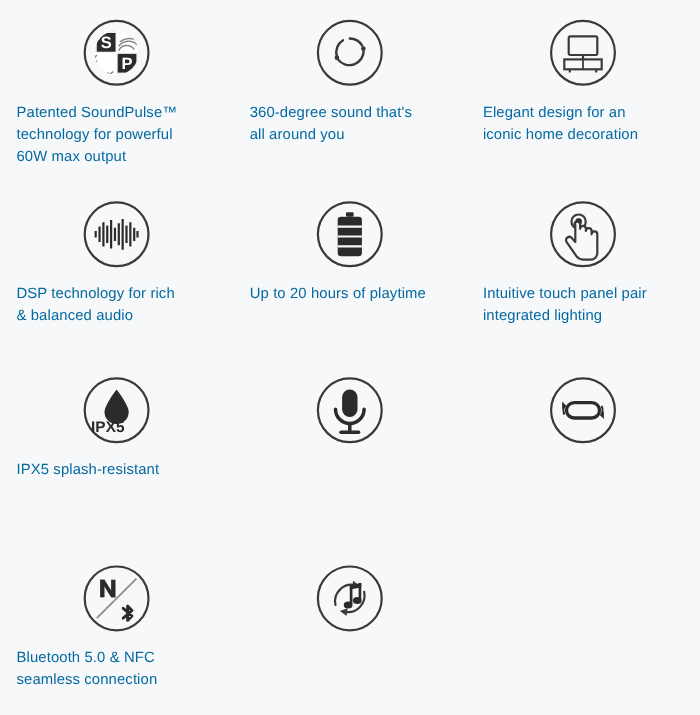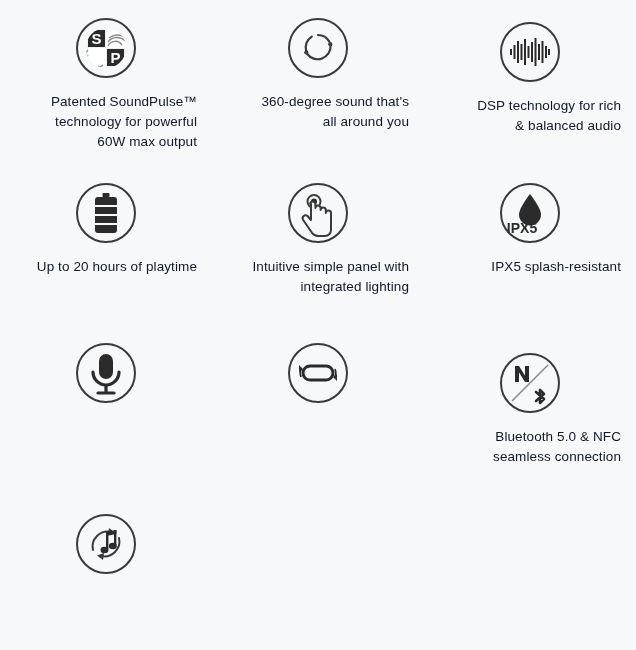--- a/index.html
+++ b/index.html
@@ -38,24 +38,24 @@
     display: flex;
     align-items: center;
     justify-content: center;
     margin-bottom: 12px;
   }
   .icon-wrap svg {
     display: block;
   }
   .caption {
     width: 182px;
-    text-align: right;
+    text-align: left;
     font-size: 13.5px;
     line-height: 20px;
-    color: #0f172a;
+    color: #0369a1;
     letter-spacing: 0.1px;
     white-space: pre-line;
   }
   
   .row-1 .icon-wrap { margin-top: 2px; }
   .row-2 .icon-wrap { margin-top: 6px; }
   .row-3 .icon-wrap { margin-top: 6px; justify-content: flex-end; }
   .row-4 .icon-wrap { margin-top: 16px; }
 </style>
 </head>
@@ -114,20 +114,35 @@
         <path d="M44.6 29.6 a13 13 0 0 1 -23.4 8.4" fill="none" stroke="#3a3a3a" stroke-width="2.2" stroke-linecap="round"></path>
         <path d="M20.2 35.2 a13 13 0 0 1 5.6 -14.6" fill="none" stroke="#3a3a3a" stroke-width="2.2" stroke-linecap="round"></path>
         <circle cx="44.3" cy="28.2" r="2.1" fill="#3a3a3a"></circle>
         <circle cx="20.3" cy="36.4" r="2.1" fill="#3a3a3a"></circle>
       </svg>
     </div>
     <div class="caption">360-degree sound that's
 all around you</div>
   </div>
 
+  <div class="feature-cell row-1">
+    <div class="icon-wrap">
+      <svg width="64" height="64" viewBox="0 0 64 64">
+        <circle cx="32" cy="32" r="29" fill="none" stroke="#3a3a3a" stroke-width="2"></circle>
+        <rect x="19" y="17" width="26" height="17" rx="1.5" fill="none" stroke="#3a3a3a" stroke-width="2"></rect>
+        <line x1="32" y1="34" x2="32" y2="38" stroke="#3a3a3a" stroke-width="2"></line>
+        <rect x="15" y="38" width="34" height="9" fill="none" stroke="#3a3a3a" stroke-width="2"></rect>
+        <line x1="32" y1="38" x2="32" y2="47" stroke="#3a3a3a" stroke-width="1.6"></line>
+        <line x1="20" y1="47" x2="20" y2="50" stroke="#3a3a3a" stroke-width="2"></line>
+        <line x1="44" y1="47" x2="44" y2="50" stroke="#3a3a3a" stroke-width="2"></line>
+      </svg>
+    </div>
+    <div class="caption">Elegant design for an
+iconic home decoration</div>
+  </div>
 
   <div class="feature-cell row-2">
     <div class="icon-wrap">
       <svg width="64" height="64" viewBox="0 0 64 64">
         <circle cx="32" cy="32" r="29" fill="none" stroke="#3a3a3a" stroke-width="2"></circle>
         <g stroke="#2b2b2b" stroke-width="2" stroke-linecap="butt">
           <line x1="13" y1="29" x2="13" y2="35"></line>
           <line x1="16.5" y1="25" x2="16.5" y2="39"></line>
           <line x1="20" y1="21" x2="20" y2="43"></line>
           <line x1="23.5" y1="24" x2="23.5" y2="40"></line>
@@ -164,21 +179,21 @@
 
   <div class="feature-cell row-2">
     <div class="icon-wrap">
       <svg width="64" height="64" viewBox="0 0 64 64">
         <circle cx="32" cy="32" r="29" fill="none" stroke="#3a3a3a" stroke-width="2"></circle>
         <circle cx="28" cy="20.5" r="6.5" fill="none" stroke="#3a3a3a" stroke-width="2"></circle>
         <circle cx="28" cy="20.5" r="3" fill="#2b2b2b"></circle>
         <path d="M25 23 v16 l-3.5 -4 a3 3 0 0 0 -4.5 3.8 l9 13 a8 8 0 0 0 6 3.2 h7 a6 6 0 0 0 6 -6 V32 a2.6 2.6 0 0 0 -5.2 0 v-3 a2.6 2.6 0 0 0 -5.2 0 v-2 a2.6 2.6 0 0 0 -5.2 0 V23 a2.6 2.6 0 0 0 -5.2 0 z" fill="#f7f8f9" stroke="#3a3a3a" stroke-width="2" stroke-linejoin="round"></path>
       </svg>
     </div>
-    <div class="caption">Intuitive simple panel with
+    <div class="caption">Intuitive touch panel pair
 integrated lighting</div>
   </div>
 
   <div class="feature-cell row-3">
     <div class="icon-wrap">
       <svg width="64" height="64" viewBox="0 0 64 64">
         <circle cx="32" cy="32" r="29" fill="none" stroke="#3a3a3a" stroke-width="2"></circle>
         <path d="M32 13 C32 13 21 27 21 33.5 a11 11 0 0 0 22 0 C43 27 32 13 32 13 z" fill="#2b2b2b"></path>
         <text x="24" y="52" font-family="'Liberation Sans',sans-serif" font-size="14" font-weight="bold" fill="#2b2b2b" text-anchor="middle">IPX5</text>
       </svg>

